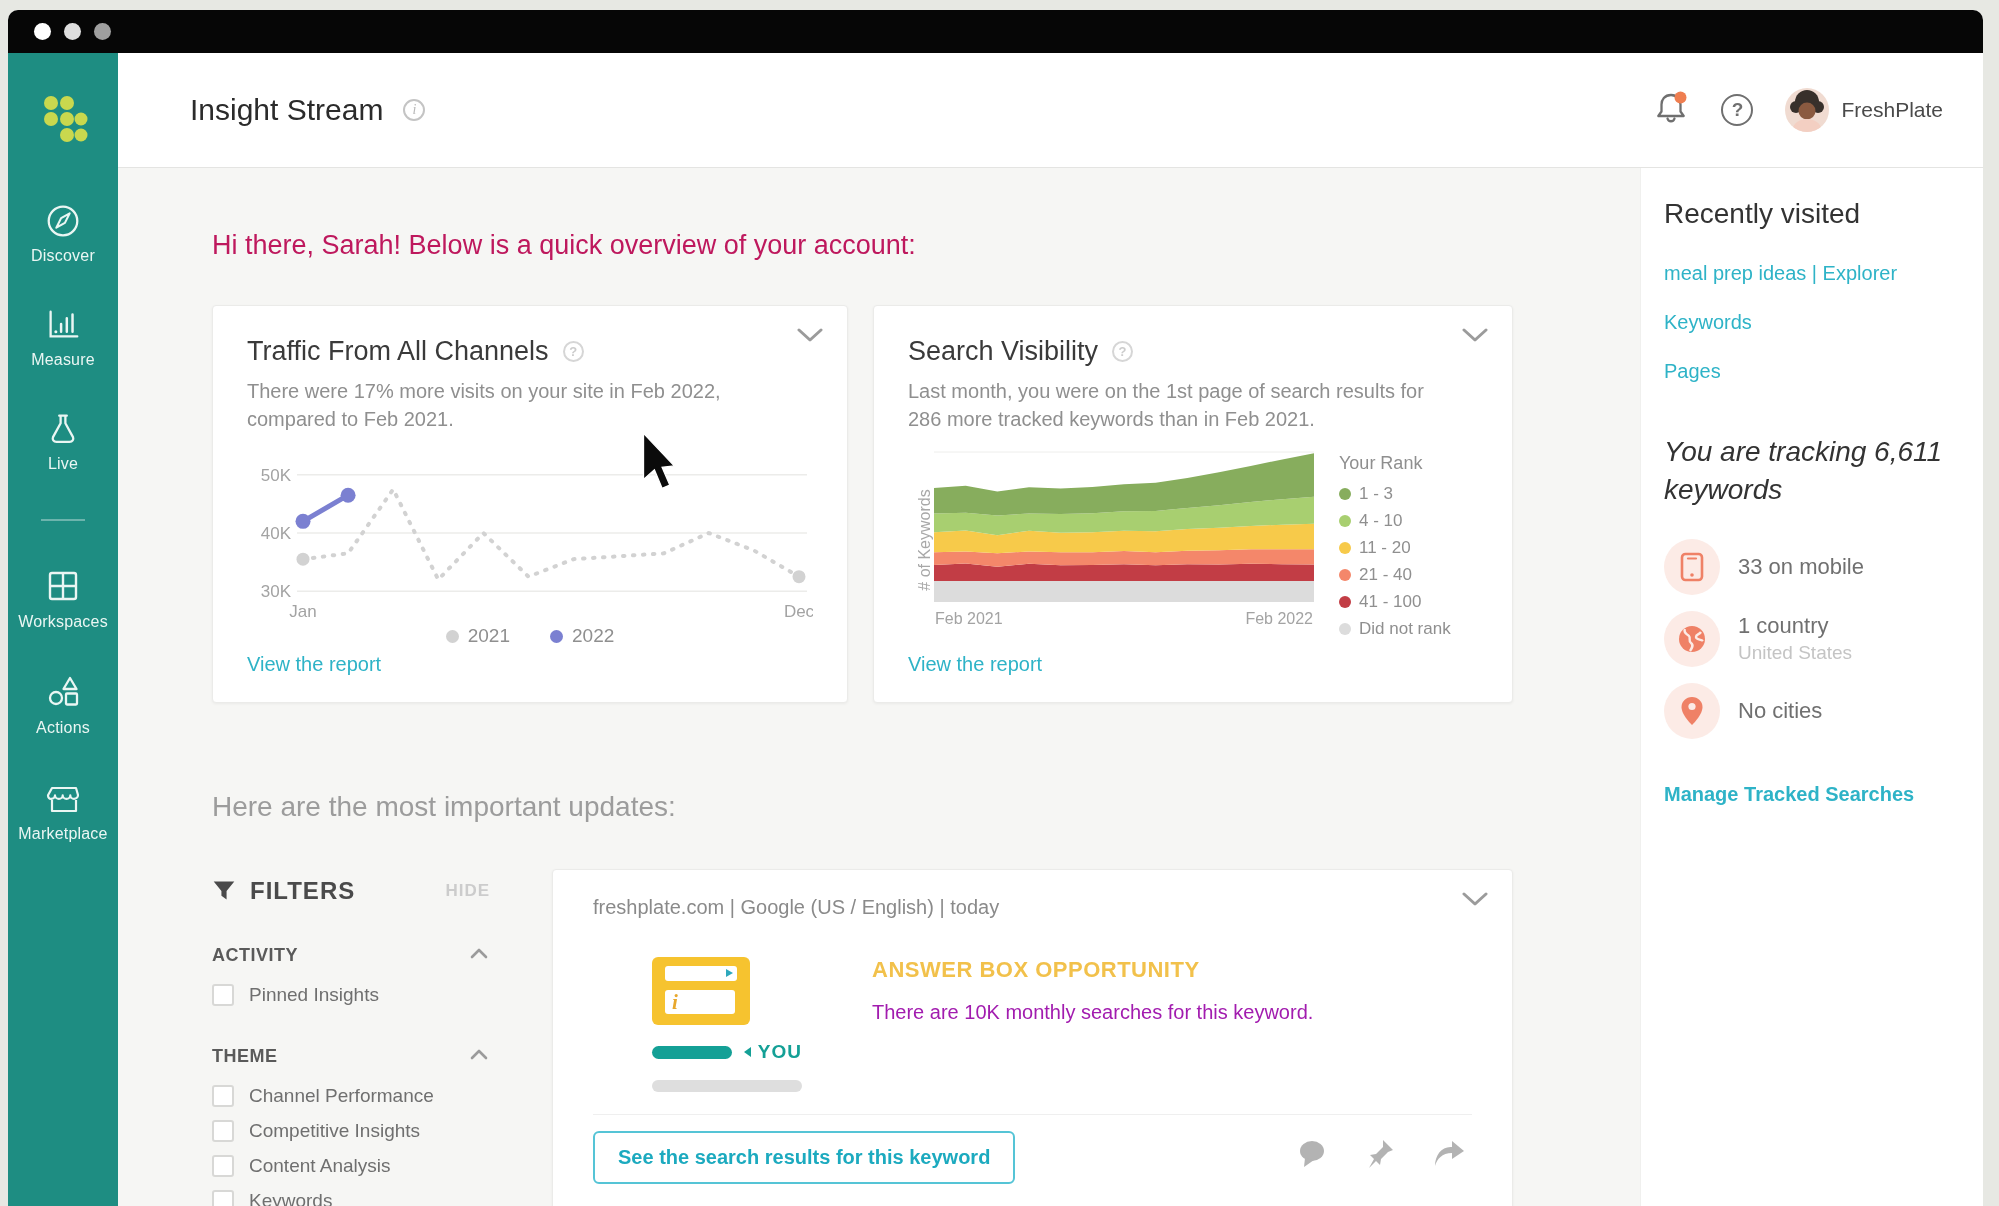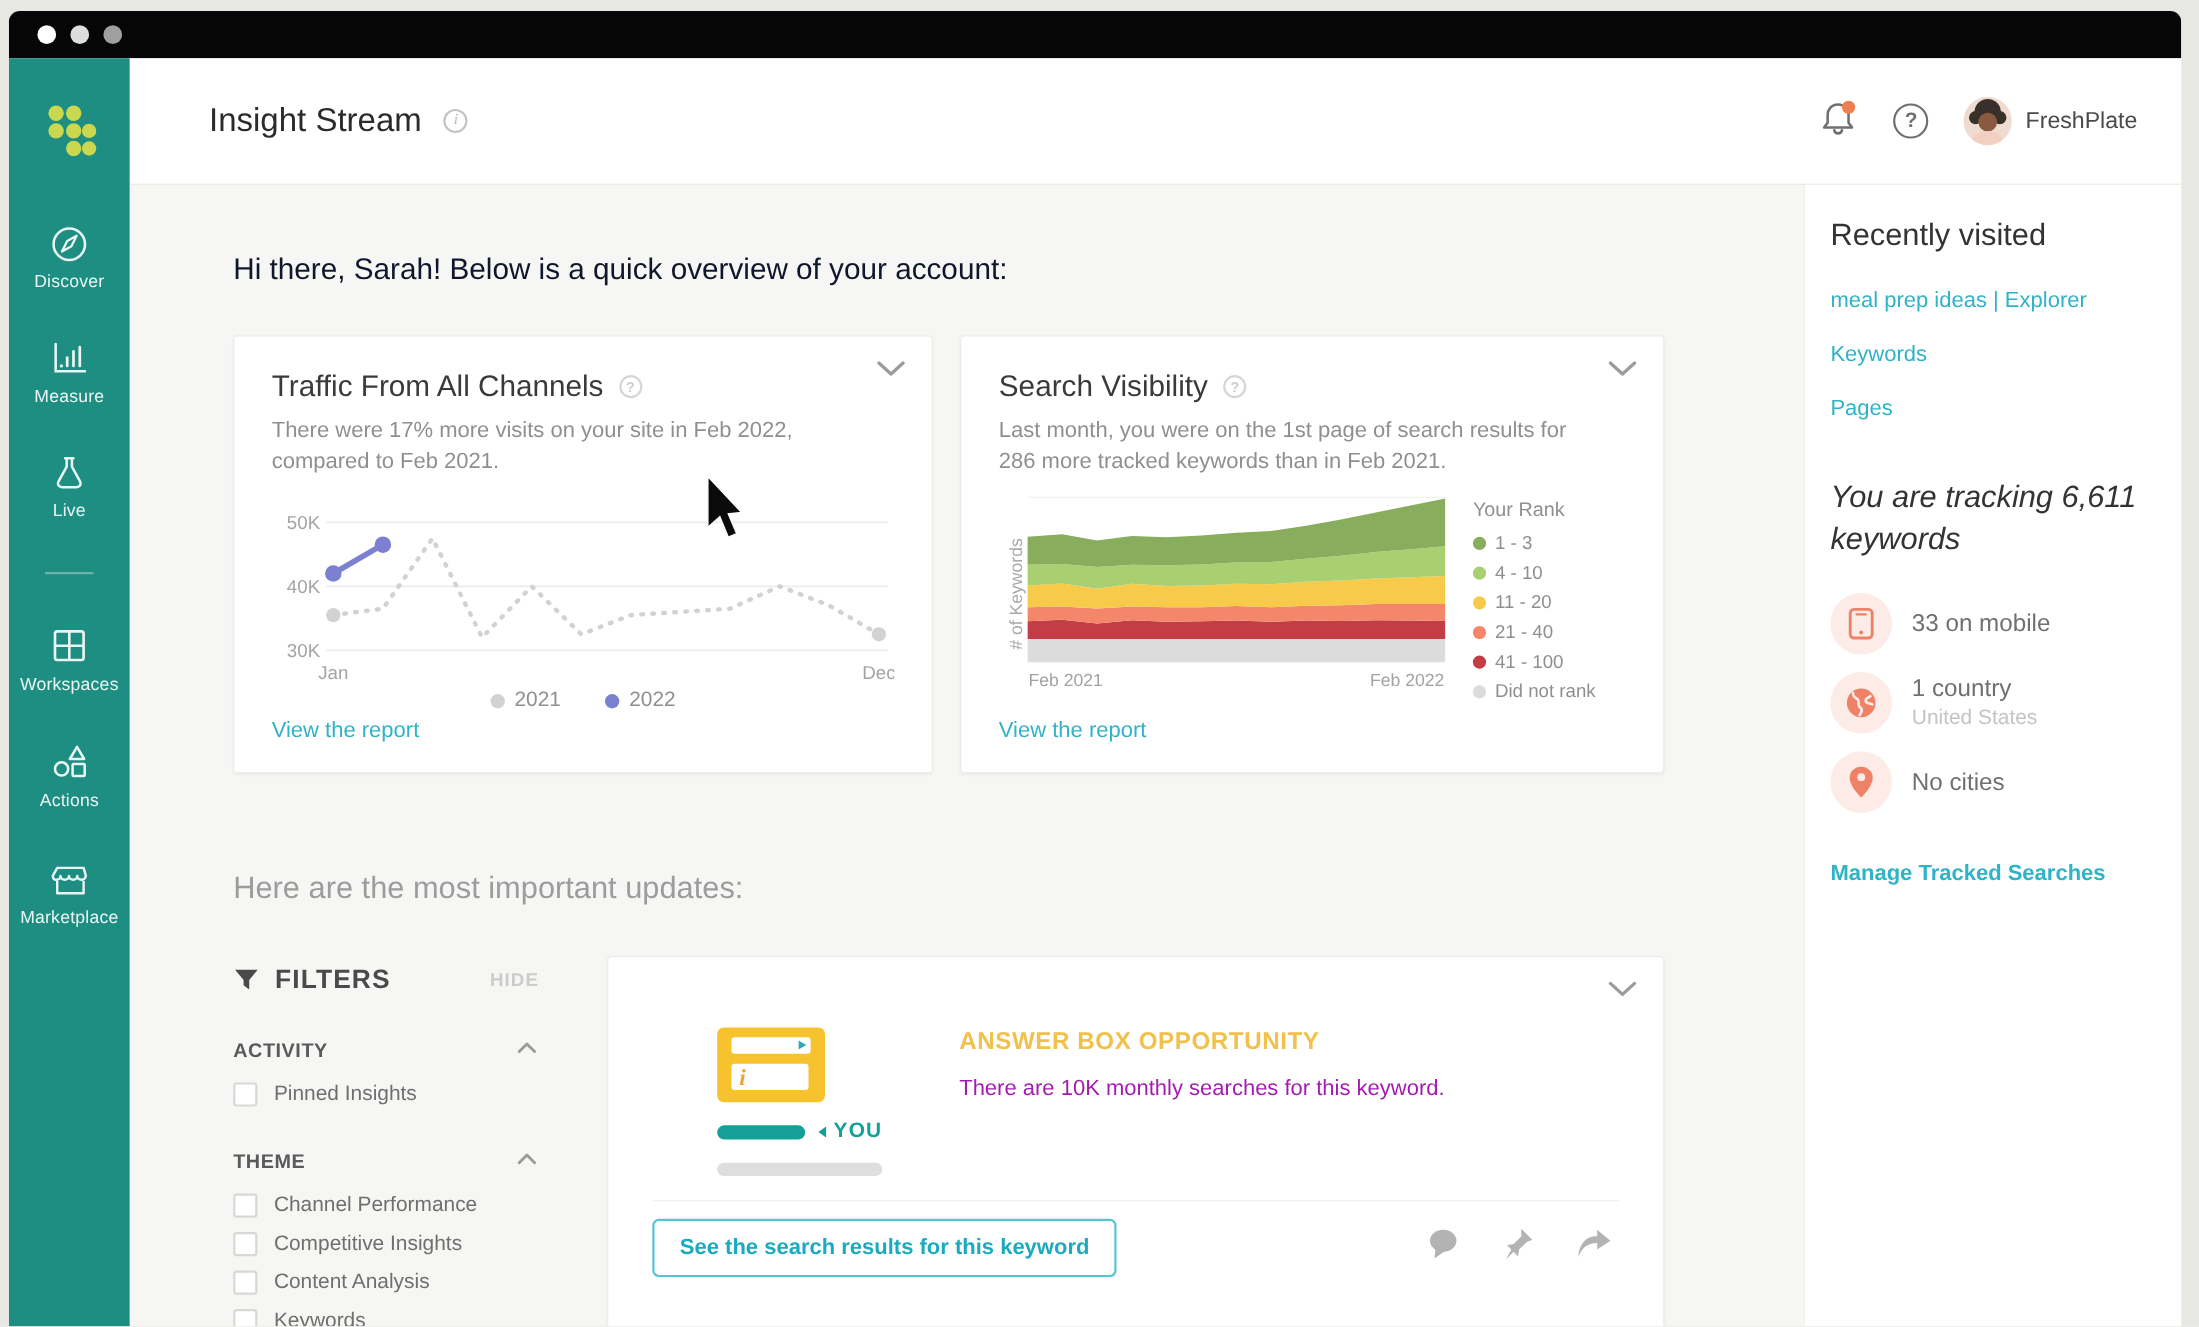--- a/index.html
+++ b/index.html
@@ -33,21 +33,21 @@
   .bell-wrap { position:relative; cursor:pointer; }
   .help-circle { width:32px; height:32px; border:2.5px solid #707070; border-radius:50%; display:flex; align-items:center; justify-content:center;
     color:#707070; font-size:19px; font-weight:bold; cursor:pointer; }
   .account { display:flex; align-items:center; gap:12px; cursor:pointer; }
   .account-name { font-size:21px; color:#4a4a4a; }
 
   .content-row { display:flex; flex:1; min-height:0; }
   .center { flex:1; background:#f6f6f4; padding-left:94px; overflow:hidden; position:relative; }
   .rightbar { width:343px; background:#fff; border-left:1px solid #f0f0ee; padding:30px 20px 0 23px; flex-shrink:0; }
 
-  .greeting { margin-top:62px; font-size:27px; color:#0f172a; }
+  .greeting { margin-top:62px; font-size:27px; color:#be185d; }
 
   
   .cards-row { margin-top:44px; display:flex; gap:25px; }
   .card { background:#fff; border:1px solid #ebebe9; border-radius:4px; box-shadow:0 1px 3px rgba(0,0,0,.05); position:relative; }
   .card.traffic { width:636px; height:398px; padding:30px 34px; }
   .card.search  { width:640px; height:398px; padding:30px 34px; }
   .card-title-row { display:flex; align-items:center; gap:14px; }
   .card-title { font-size:27px; color:#3a3a3a; }
   .help-mini { width:21px; height:21px; border:2px solid #d6d6d6; border-radius:50%; color:#cccccc; font-size:13px; font-weight:bold;
     display:flex; align-items:center; justify-content:center; }
@@ -401,20 +401,21 @@
                   <span class="cb"></span>
                   <span class="lbl">Content Analysis</span>
                 </div>
                 <div class="filter-option">
                   <span class="cb"></span>
                   <span class="lbl">Keywords</span>
                 </div>
               </div>
 
               <div class="insight-card">
+                <div class="insight-meta">freshplate.com | Google (US / English) | today</div>
                 <span class="card-chevron">
                   <svg width="26" height="15" viewBox="0 0 26 15">
                     <path d="M2,2 L13,12 L24,2" fill="none" stroke="#9b9b9b" stroke-width="3" stroke-linecap="round" stroke-linejoin="round"></path>
                   </svg>
                 </span>
 
                 <div class="insight-body">
                   <div class="illus">
                     <div class="answer-box">
                       <div class="ab-bar1">

